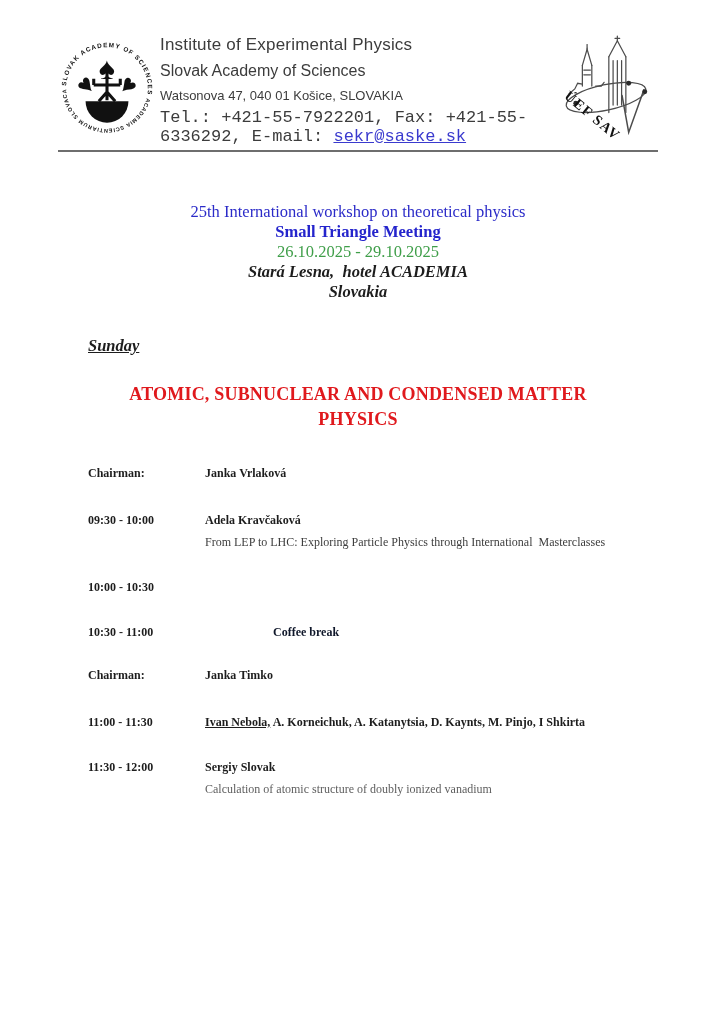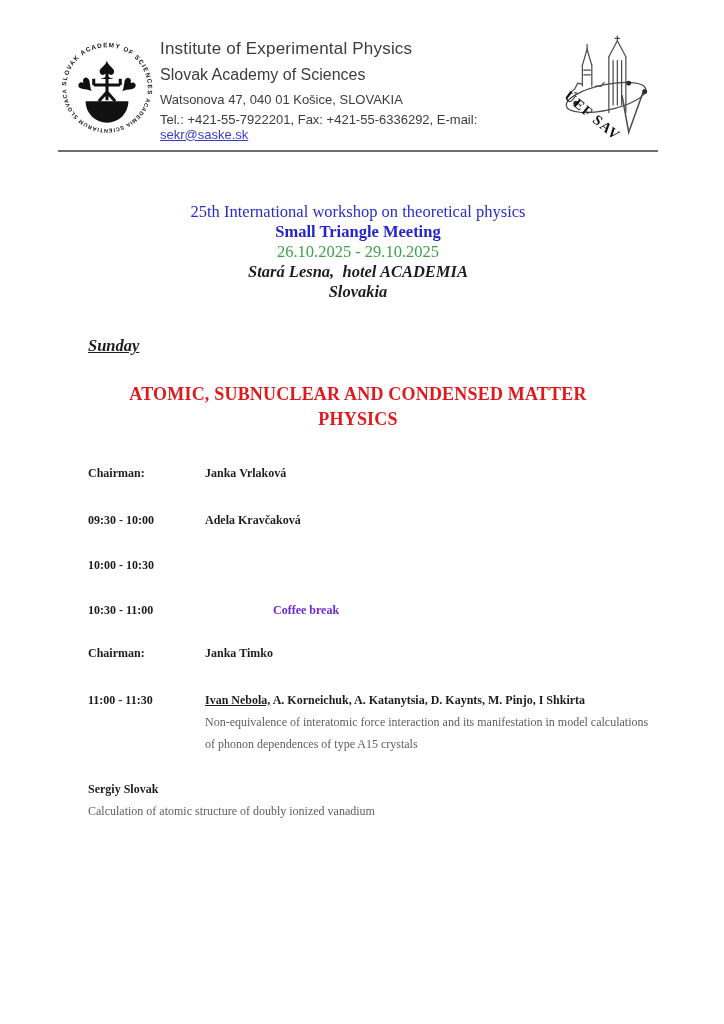--- a/index.html
+++ b/index.html
@@ -8,21 +8,21 @@
   .page { position:relative; width:724px; height:1024px; padding:34px 66px 0 58px; overflow:hidden; }
 
   
   .letterhead { display:flex; align-items:center; }
   .seal-wrap { width:98px; flex-shrink:0; }
   .uef-wrap { width:104px; flex-shrink:0; }
   .head-center { flex:1; text-align:left; font-family:"Liberation Sans", sans-serif; color:#3c3c3c; padding:0 4px; }
   .inst  { font-size:17px; letter-spacing:.2px; margin-bottom:7px; }
   .acad  { font-size:16px; margin-bottom:8px; }
   .addr  { font-size:13px; margin-bottom:5px; }
-  .contact { font-size:13px; white-space:pre-wrap; }
+  .contact { font-size:17px; white-space:pre-wrap;font-family:Liberation Mono, monospace; }
   .contact a { color:#3a3ace; text-decoration:underline; }
   .head-rule { border:none; border-top:2px solid #6e6e6e; margin-top:4px; }
 
   
   .event { margin-top:50px; text-align:center; font-size:16.5px; line-height:20px; }
   .event .l1 { color:#2b2bc8; }
   .event .l2 { color:#2424cc; font-weight:bold; }
   .event .l3 { color:#3f9e49; }
   .event .l4 { font-weight:bold; font-style:italic; white-space:pre-wrap; }
   .event .l5 { font-weight:bold; font-style:italic; }
@@ -34,21 +34,21 @@
   
   .schedule { margin:30px 0 0 30px; }
   .row { display:flex; font-size:12px; line-height:22px; margin-bottom:23px; }
   .row .time { width:117px; flex-shrink:0; font-weight:bold; }
   .row .content { width:452px; }
   .speakers { font-weight:bold; white-space:pre-wrap; }
   .speakers .u { text-decoration:underline; }
   .talk-title { color:#3d3d3d; white-space:pre-wrap; }
   .row.muted .talk-title { color:#5e5e5e; }
   .chair-name { font-weight:bold; }
-  .coffee-label { color:#6d28d9; font-weight:bold; margin-left:68px; }
+  .coffee-label { color:#0f172a; font-weight:bold; margin-left:68px; }
   .row.r2 .speakers { max-width:416px; }
   .row.r5 .speakers { max-width:430px; }
   .row.chair { margin-bottom:25px; }
   .row.brk { margin-bottom:21px; }
 
   svg text { fill:#111; }
 </style>
 </head>
 <body>
 
@@ -131,20 +131,21 @@
 
     <div class="row chair">
       <div class="time">Chairman:</div>
       <div class="content"><span class="chair-name">Janka Vrlaková</span></div>
     </div>
 
     <div class="row r1">
       <div class="time">09:30 - 10:00</div>
       <div class="content">
         <div class="speakers"><span class="u"></span><span>Adela Kravčaková</span></div>
+        <div class="talk-title">From LEP to LHC: Exploring Particle Physics through International  Masterclasses</div>
       </div>
     </div>
 
     <div class="row r2">
       <div class="time">10:00 - 10:30</div>
     </div>
 
     <div class="row brk">
       <div class="time">10:30 - 11:00</div>
       <div class="content"><span class="coffee-label">Coffee break</span></div>
@@ -152,25 +153,25 @@
 
     <div class="row chair">
       <div class="time">Chairman:</div>
       <div class="content"><span class="chair-name">Janka Timko</span></div>
     </div>
 
     <div class="row r5 muted">
       <div class="time">11:00 - 11:30</div>
       <div class="content">
         <div class="speakers"><span class="u">Ivan Nebola,</span><span> A. Korneichuk, A. Katanytsia, D. Kaynts, M. Pinjo, I Shkirta</span></div>
-        <div class="talk-title">Non-equivalence of interatomic force interaction and its manifestation in model calculations of phonon dependences of type A15 crystals</div>
       </div>
     </div>
 
     <div class="row r6 muted">
+      <div class="time">11:30 - 12:00</div>
       <div class="content">
         <div class="speakers"><span class="u"></span><span>Sergiy Slovak</span></div>
         <div class="talk-title">Calculation of atomic structure of doubly ionized vanadium</div>
       </div>
     </div>
 
   </div>
 </div>
 
 </body></html>

